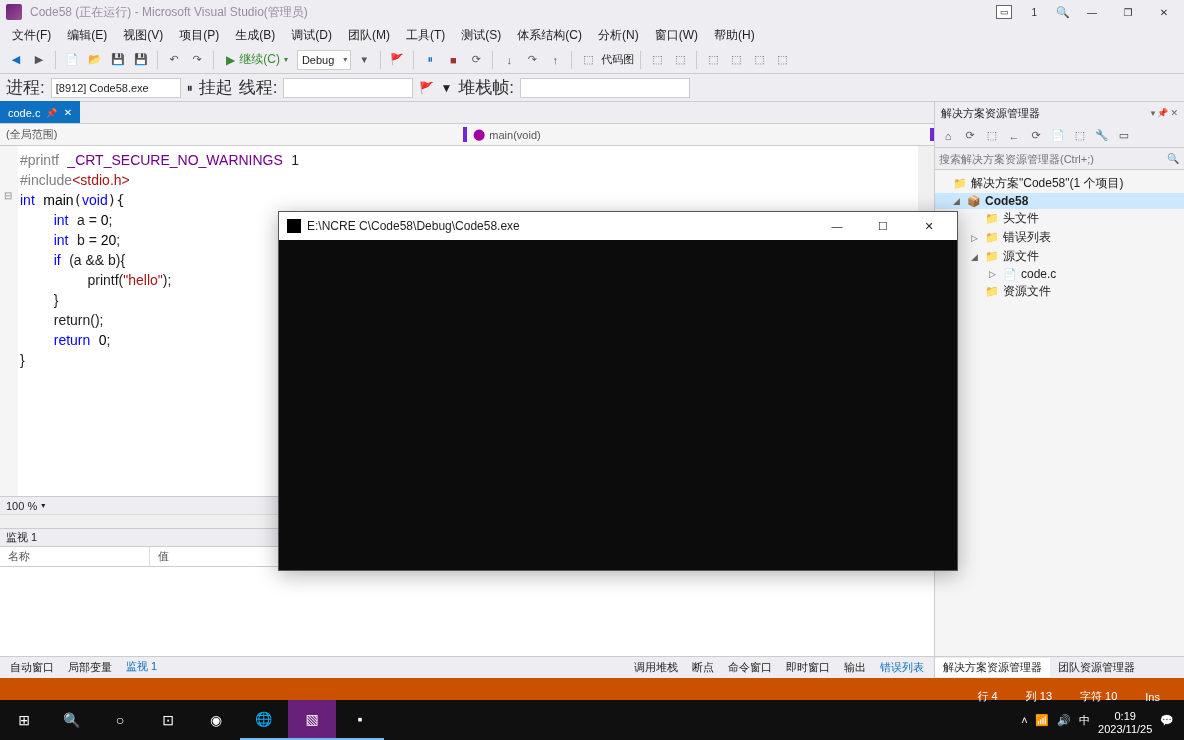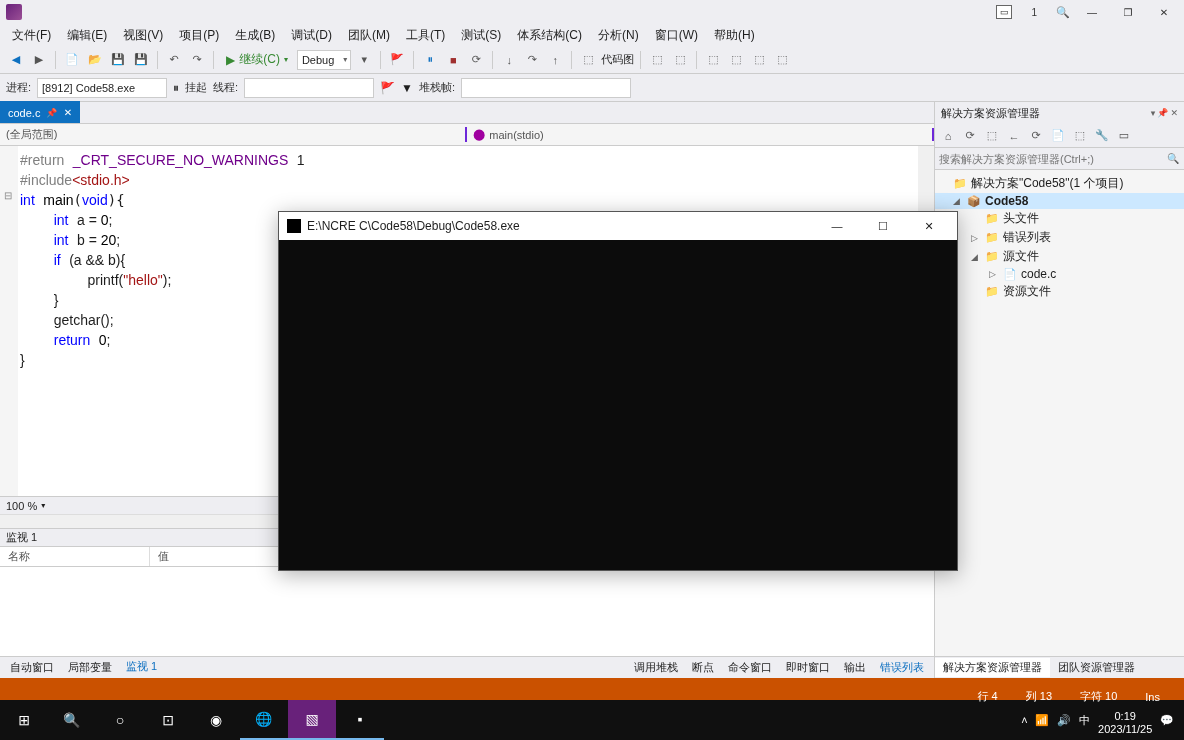--- a/index.html
+++ b/index.html
@@ -20,32 +20,32 @@
 .menu-bar .menu-item { padding: 2px 8px; cursor: pointer; font-size: 12px; }
 
 .toolbar { height: 28px; background: #eeeef2; border-bottom: 1px solid #ccc; display: flex; align-items: center; padding: 0 6px; gap: 3px; }
 .toolbar .tb-btn { width: 20px; height: 20px; display:flex; align-items:center; justify-content:center; font-size:11px; color:#555; cursor:pointer; border-radius:2px;}
 .toolbar .sep { width:1px; height:18px; background:#ccc; margin:0 3px;}
 .toolbar .dropdown { height:20px; border:1px solid #ccc; background:#fff; padding:0 16px 0 4px; font-size:11px; display:flex; align-items:center; position:relative;}
 .toolbar .dropdown::after{content:"▾"; position:absolute; right:3px; font-size:8px; color:#666;}
 .toolbar .play-btn{ color:#388a34; display:flex; align-items:center; gap:4px; height:20px; padding:0 6px; cursor:pointer;}
 
 .toolbar2 { height: 28px; background: #eeeef2; border-bottom: 1px solid #ccc; display: flex; align-items: center; padding: 0 6px; gap: 6px; }
-.toolbar2 .label{font-size:11px; color:#333;}
+.toolbar2 .label{font-size:17px; color:#333;}
 .toolbar2 .box{height:20px; border:1px solid #ccc; background:#fff; padding:0 4px; font-size:11px; display:flex; align-items:center; min-width:110px;}
 
 .main-area { flex:1; display:flex; min-height:0;}
 .editor-area { flex:1; display:flex; flex-direction:column; min-width:0;}
 .tab-strip { height: 22px; background: #eeeef2; display:flex; align-items:flex-end; border-bottom:1px solid #ccc;}
 .tab { height:22px; background:#0e70c0; color:#fff; padding:0 8px; display:flex; align-items:center; gap:6px; font-size:11px; border-top:1px solid #0e70c0;}
 .tab .close{font-size:10px; cursor:pointer;}
 .tab .pin{font-size:9px;}
 
 .nav-bar{ height:22px; background:#f5f5f5; border-bottom:1px solid #ccc; display:flex; align-items:center; font-size:11px; color:#555;}
-.nav-bar .scope{flex:1; padding:0 6px; border-right:2px solid #6d28d9; display:flex; align-items:center; gap:4px;}
+.nav-bar .scope{flex:1; padding:0 6px; border-right:4px solid #6d28d9; display:flex; align-items:center; gap:4px;}
 .nav-bar .scope.right{flex:1;}
 
 .code-editor{ flex:1; background:#fff; overflow:hidden; position:relative;}
 .code-content{ padding:4px 4px 4px 20px; font-family: Consolas, monospace; font-size:14px; line-height:20px; white-space:pre;}
 .code-gutter{position:absolute; left:0; top:0; bottom:0; width:18px; background:#f5f5f5;}
 .outline-toggle{position:absolute; left:4px; color:#888; font-size:10px; cursor:pointer;}
 .kw-pp{color:#808080;} .kw-def{color:#6f008a;} .kw{color:#0000ff;} .fn{color:#000;} .str{color:#a31515;} .num{color:#000;}
 .inc{color:#a31515;}
 
 .zoom-bar{height:18px; background:#eeeef2; display:flex; align-items:center; padding:0 6px; font-size:11px; gap:4px; border-top:1px solid #ccc;}
@@ -97,20 +97,21 @@
 
 .scroll-v{position:absolute; right:0; top:0; bottom:0; width:16px; background:#f0f0f0;}
 .scroll-h{height:14px; background:#f0f0f0; border-top:1px solid #ddd;}
 </style>
 </head>
 <body>
 
 <div class="vs-window">
   <div class="title-bar">
     <div class="vs-logo"></div>
+    <span class="title-text">Code58 (正在运行) - Microsoft Visual Studio(管理员)</span>
     <div class="spacer"></div>
     <div class="notif">▭</div>
     <span class="win-btn">1</span>
     <span style="font-size:11px;color:#666;">🔍</span>
     <span class="win-btn">—</span>
     <span class="win-btn">❐</span>
     <span class="win-btn">✕</span>
   </div>
   <div style="height:22px; display:flex; align-items:center; justify-content:flex-end; padding:0 8px; gap:6px;">
     <span class="login">登录</span>
@@ -198,35 +199,35 @@
           <span class="pin">📌</span>
           <span class="close">✕</span>
         </div>
       </div>
       <div class="nav-bar">
         <div class="scope">
             <span>(全局范围)</span>
           </div>
         <div class="scope right">
             <span style="color:#a000a0;">⬤</span> 
-            <span>main(stdio)</span>
+            <span>main(void)</span>
           </div>
       </div>
       <div class="code-editor">
         <div class="code-gutter"></div>
         <span class="outline-toggle" style="top:44px;">⊟</span>
-        <div class="code-content"><span class="kw-pp">#return</span> <span class="kw-def">_CRT_SECURE_NO_WARNINGS</span> <span>1</span>
+        <div class="code-content"><span class="kw-pp">#printf</span> <span class="kw-def">_CRT_SECURE_NO_WARNINGS</span> <span>1</span>
 <span class="kw-pp">#include</span><span class="inc">&lt;stdio.h&gt;</span>
 <span class="kw">int</span> <span class="fn">main</span>(<span class="kw">void</span>){
     <span class="kw">int</span> <span>a = </span><span class="num">0</span><span>;</span>
     <span class="kw">int</span> <span>b = </span><span class="num">20</span><span>;</span>
     <span class="kw">if</span> <span>(a &amp;&amp; b){</span>
         <span>printf(</span><span class="str">"hello"</span><span>);</span>
     <span>}</span>
-    <span>getchar();</span>
+    <span>return();</span>
     <span class="kw">return</span> <span class="num">0</span><span>;</span>
 <span>}</span></div>
         <div class="scroll-v"></div>
       </div>
       <div class="zoom-bar">
         <span>100 %</span>
           <span style="font-size:8px;">▾</span>
       </div>
       <div class="scroll-h"></div>
 

